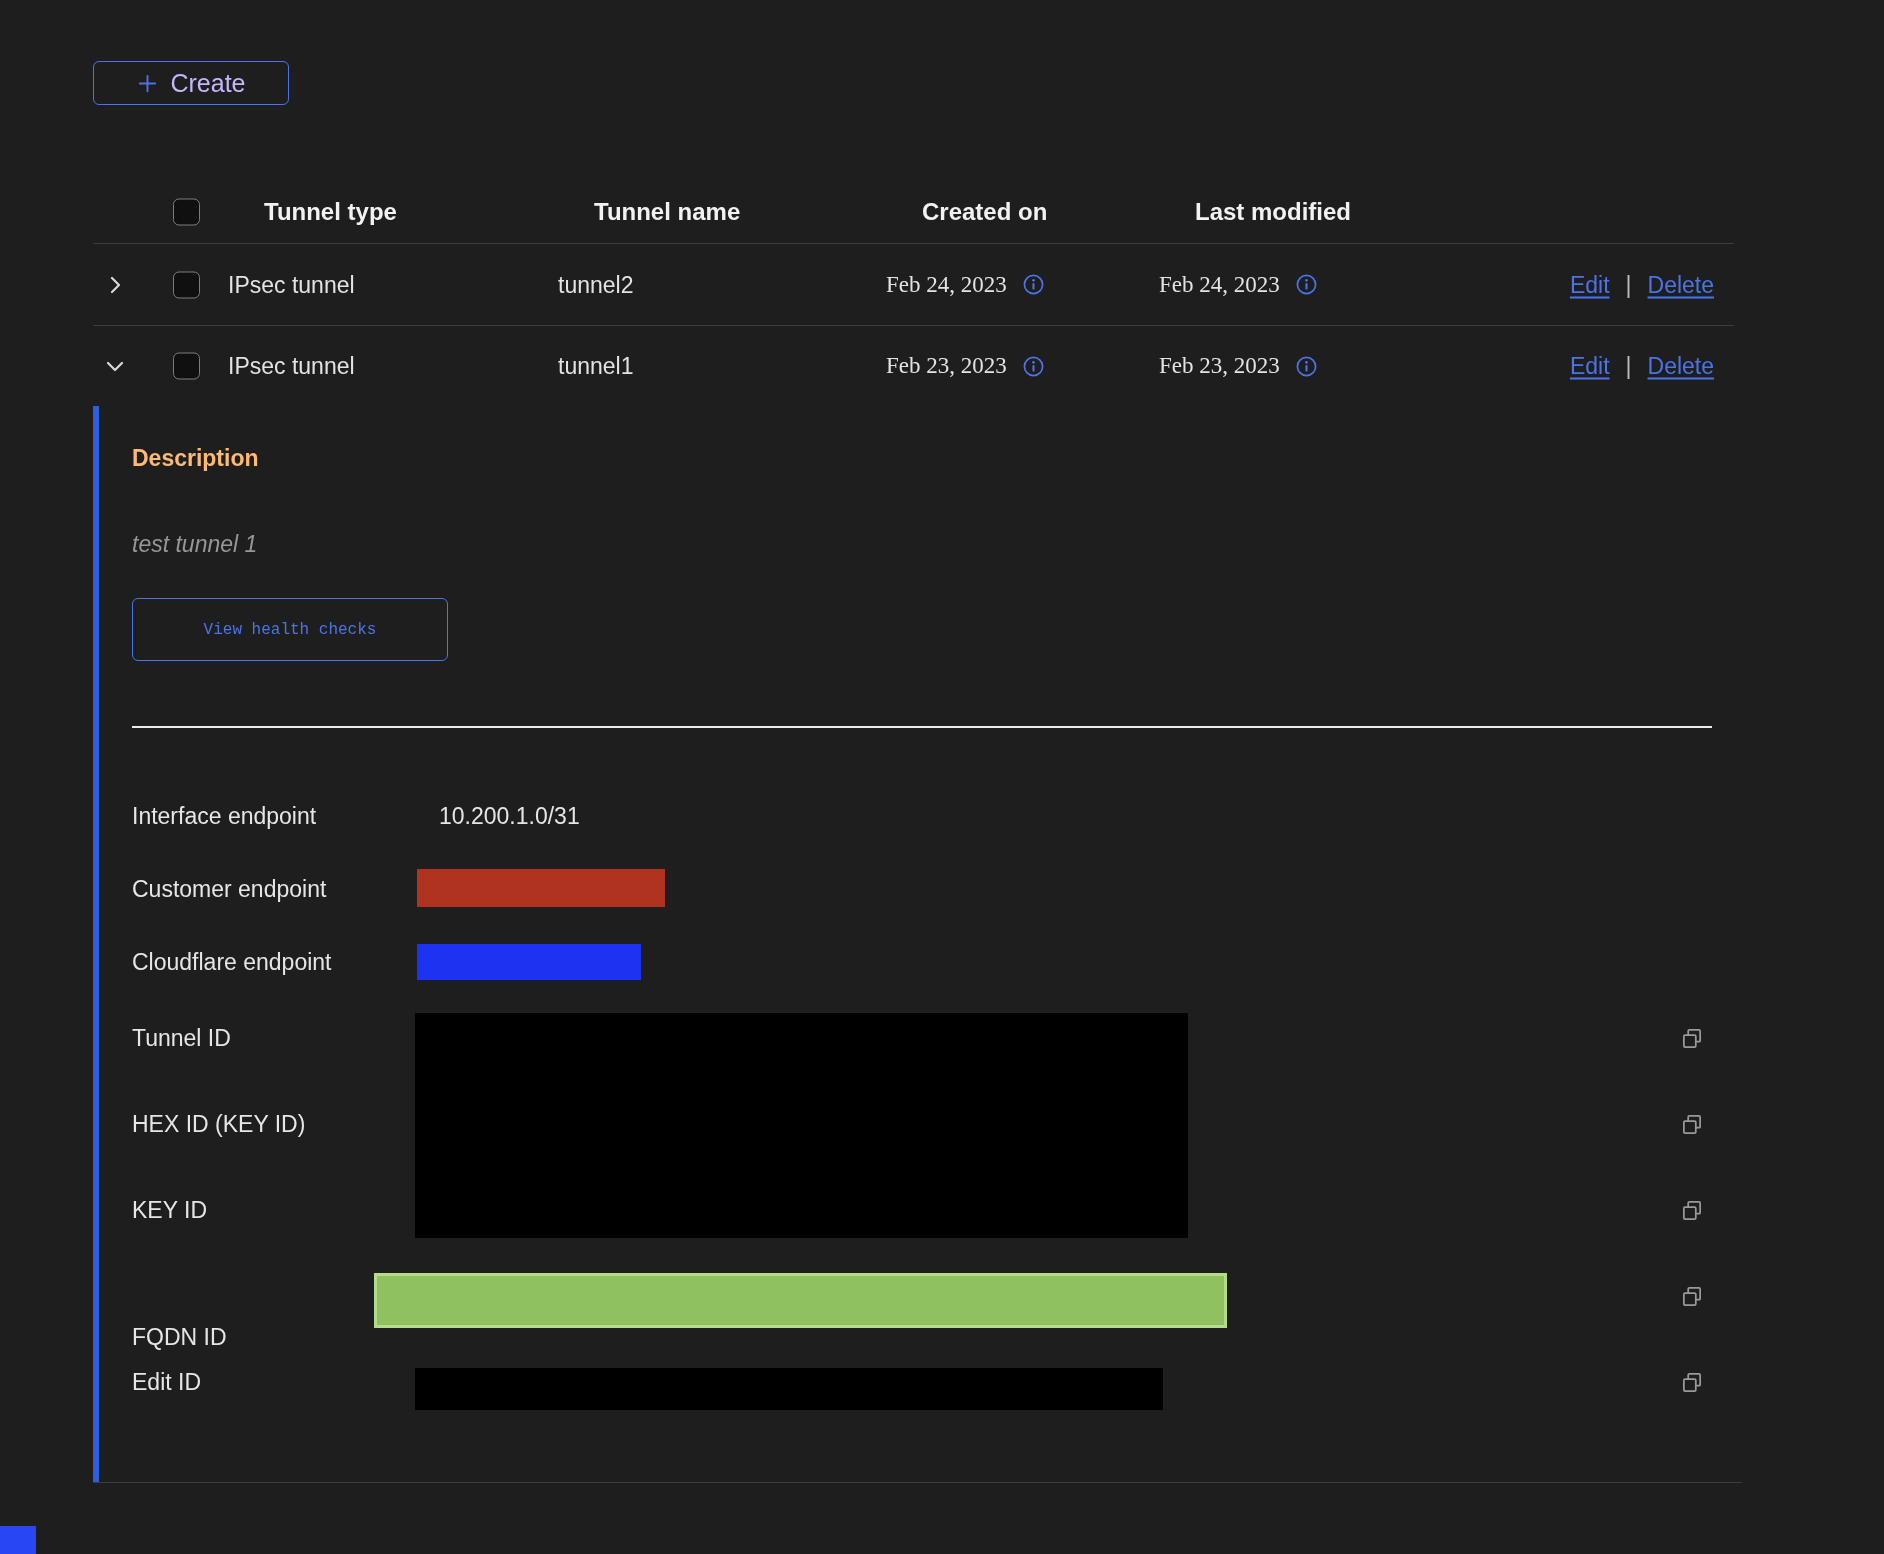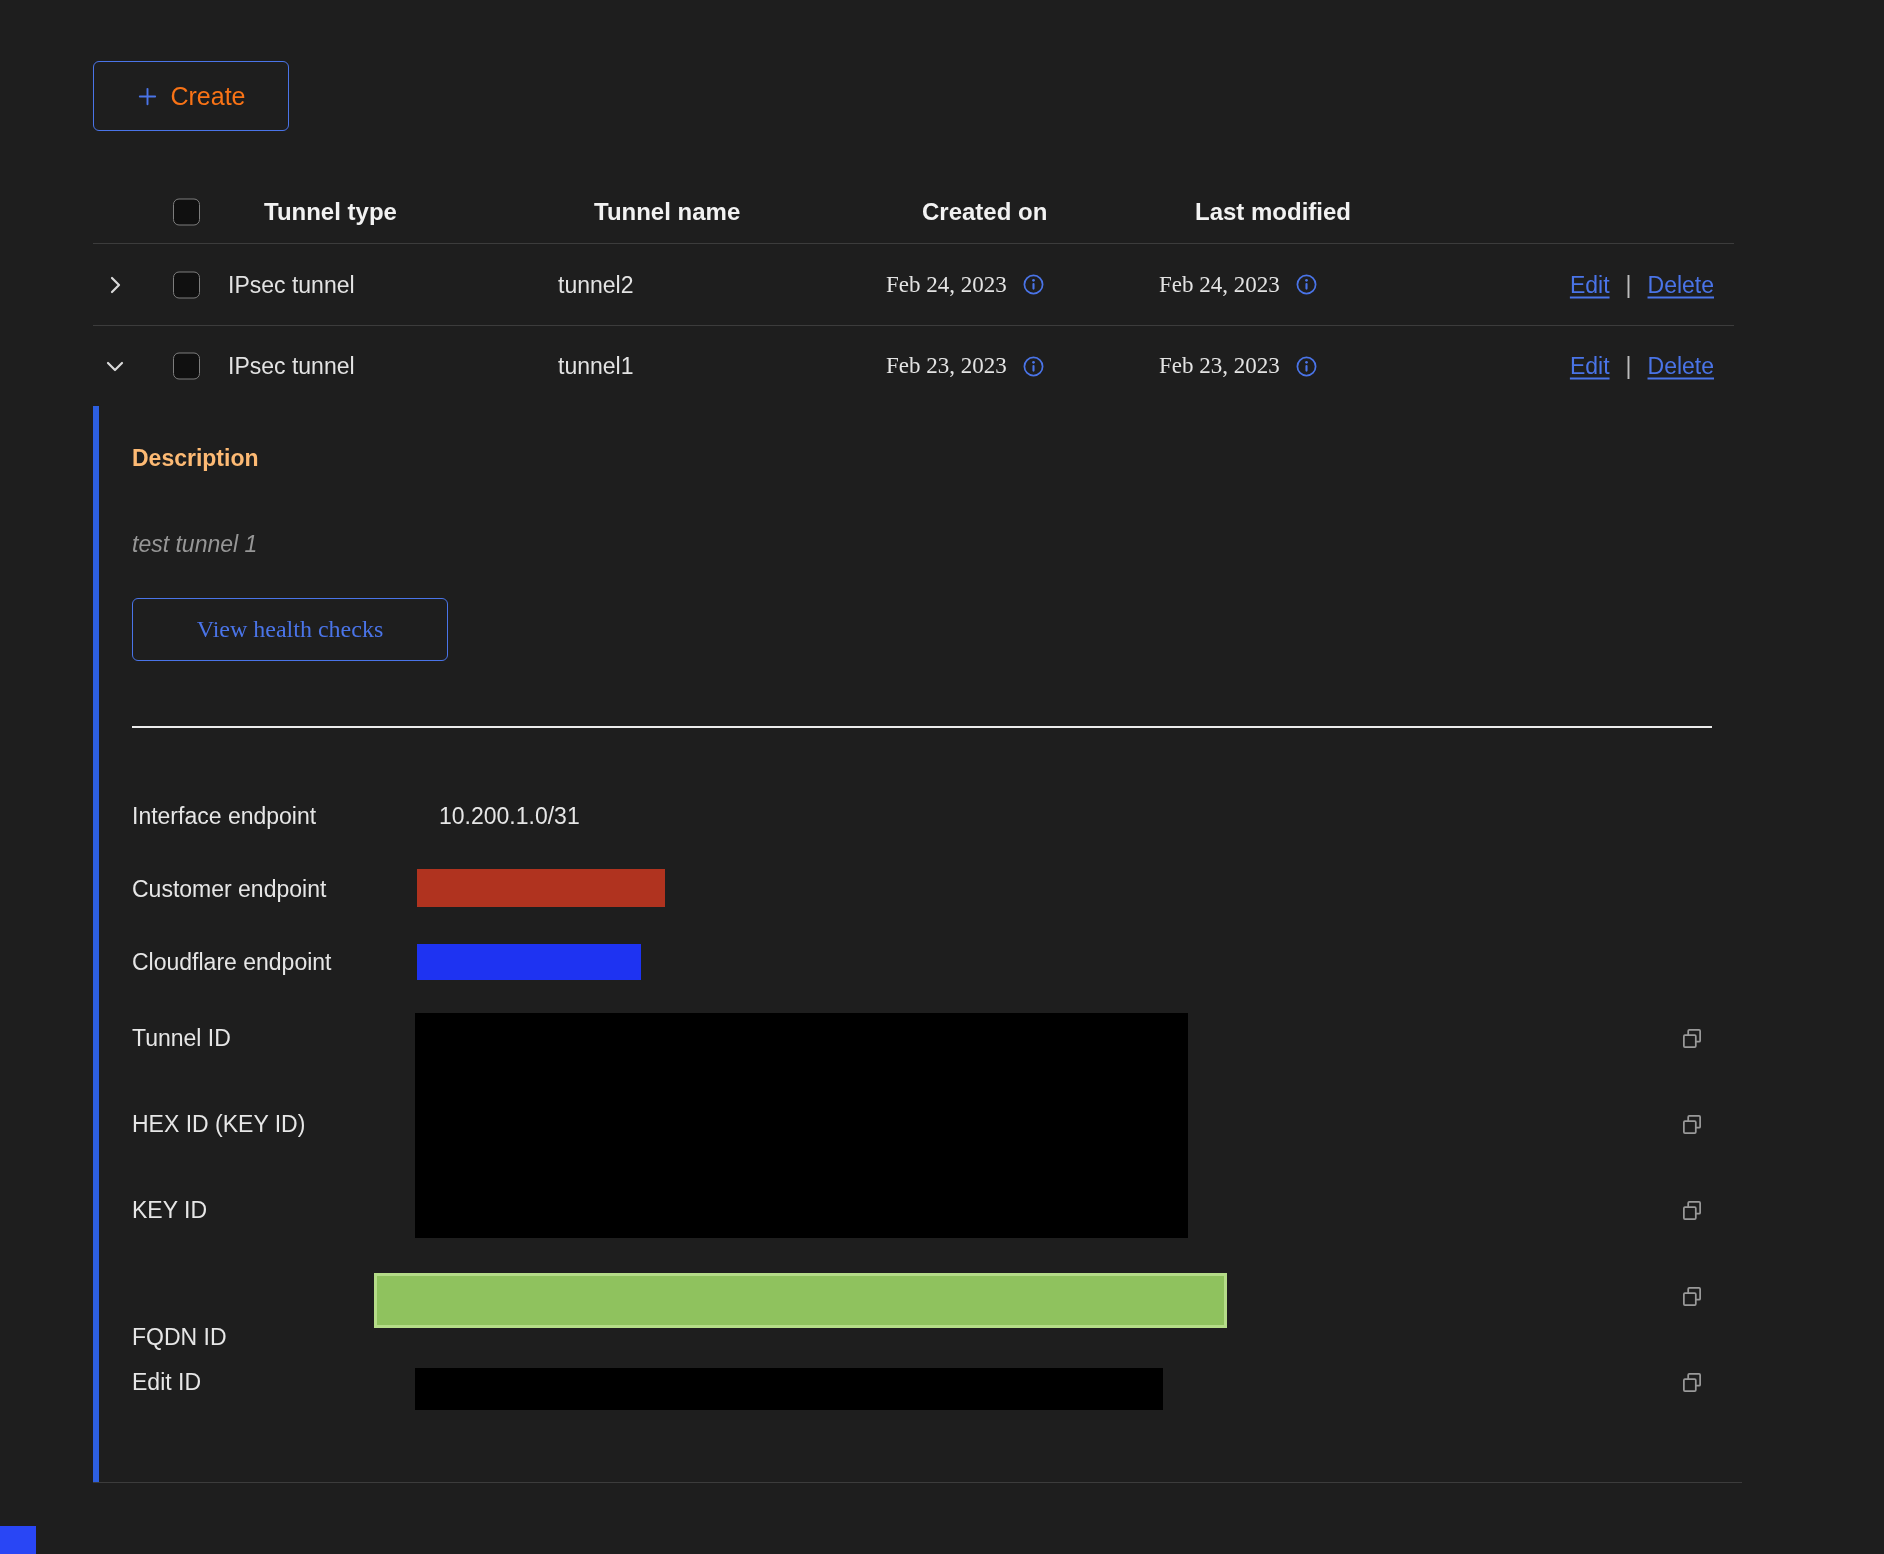--- a/index.html
+++ b/index.html
@@ -11,25 +11,25 @@
     background: #1e1e1e;
     font-family: "Liberation Sans", "DejaVu Sans", sans-serif;
     color: #e9e9e9;
     overflow: hidden;
   }
 
   
   .create-btn {
     position: absolute;
     left: 93px; top: 61px;
-    width: 196px; height: 70px;
+    width: 196px; height: 44px;
     background: transparent;
     border: 1px solid #4a74e8;
     border-radius: 6px;
-    color: #f97316;
+    color: #c4b5fd;
     font-family: inherit;
     font-size: 25px;
     display: flex; align-items: center; justify-content: center;
     gap: 11px;
     cursor: pointer;
   }
 
   
   .table { position: absolute; left: 93px; top: 180px; width: 1641px; }
   .thead, .trow { position: relative; width: 100%; }
@@ -83,22 +83,22 @@
   .desc-text    { left: 33px; top: 125px; font-size: 23px; color: #969696; font-style: italic; }
 
   .health-btn {
     position: absolute;
     left: 33px; top: 192px;
     width: 316px; height: 63px;
     background: transparent;
     border: 1px solid #4a74e8;
     border-radius: 6px;
     color: #4a74e8;
-    font-family: Liberation Serif, serif;
-    font-size: 24px;
+    font-family: Liberation Mono, monospace;
+    font-size: 16px;
     cursor: pointer;
   }
 
   .bright-divider {
     position: absolute;
     left: 33px; top: 320px;
     width: 1580px; height: 2px;
     background: #ebebeb;
   }
 

